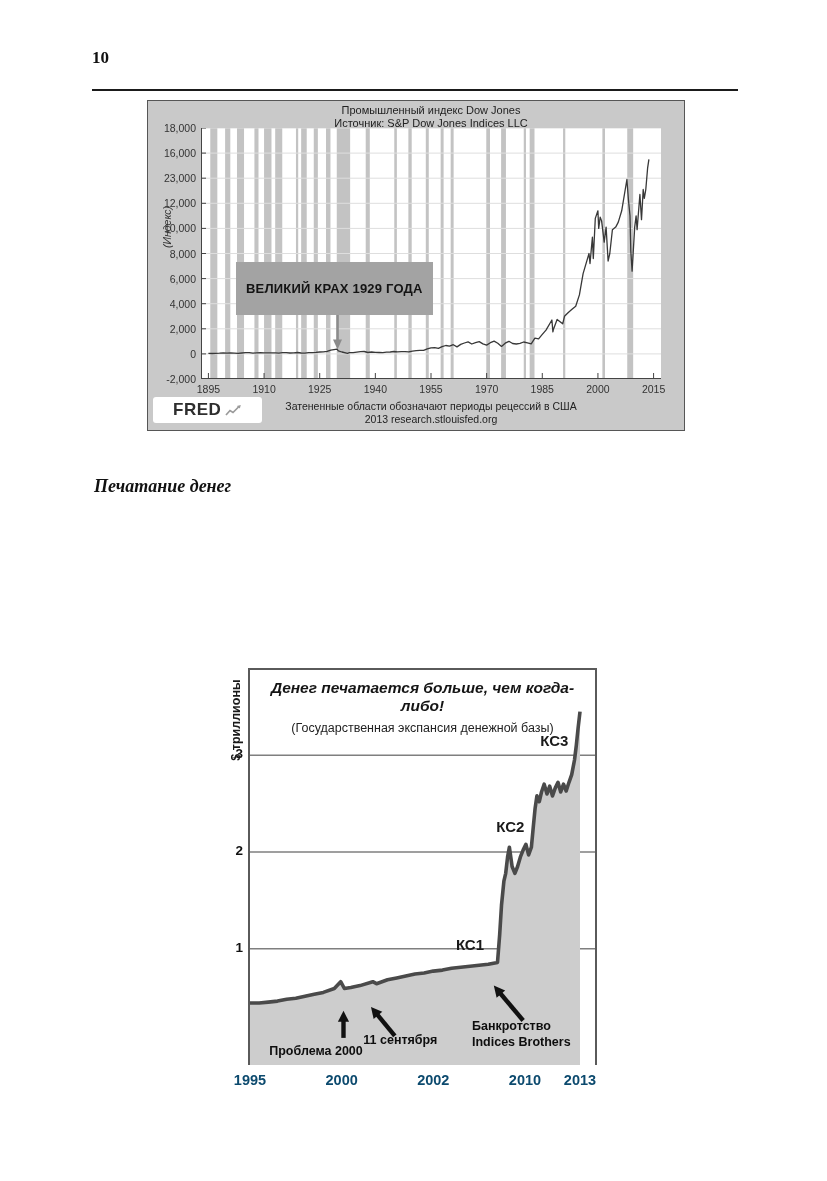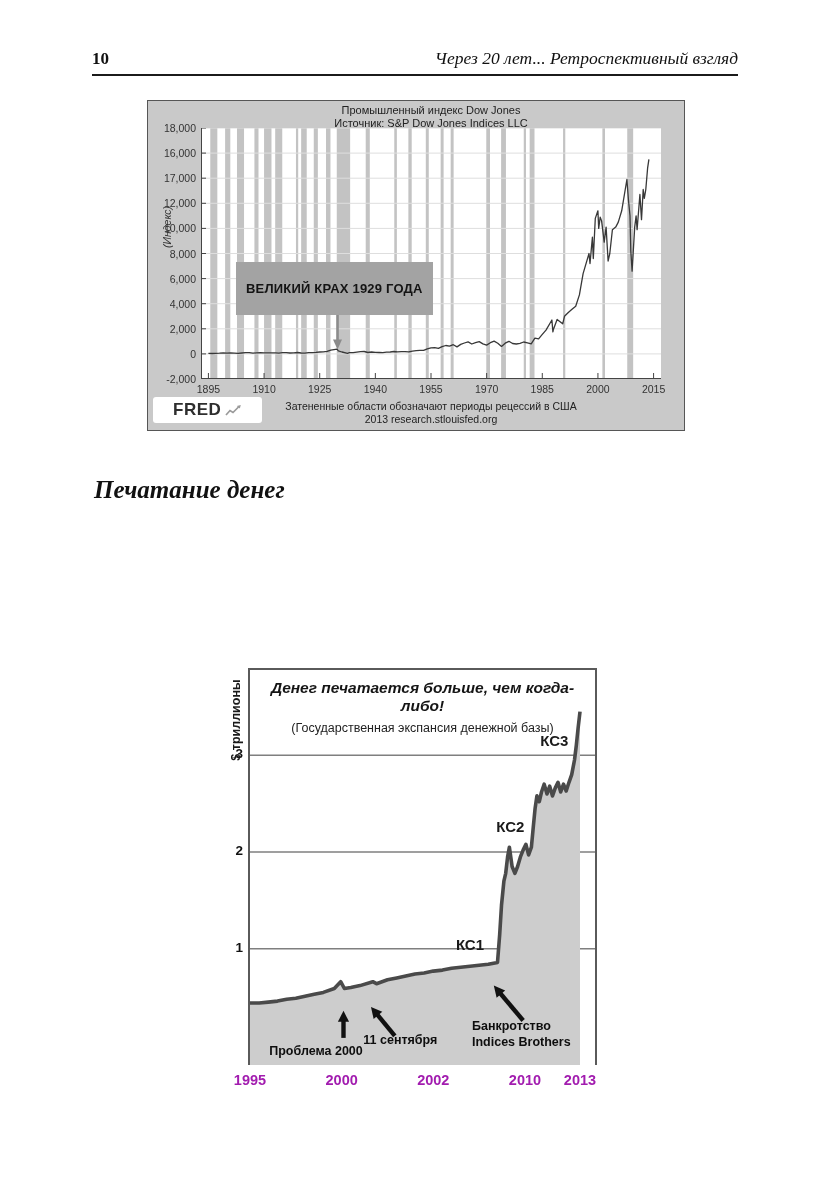--- a/index.html
+++ b/index.html
@@ -1,21 +1,21 @@
 <!DOCTYPE html>
 <html><head>
 <meta charset="utf-8">
 <style>
   html,body{margin:0;padding:0;background:#fff;}
   .page{position:relative;width:827px;height:1181px;background:#fff;overflow:hidden;
         font-family:"Liberation Sans","DejaVu Sans",sans-serif;color:#111;}
   
   .running-head{position:absolute;left:92px;top:48px;width:646px;display:flex;
     justify-content:space-between;align-items:baseline;border-bottom:2.5px solid #1b1b1b;
-    padding-bottom:5px;font-family:"Liberation Serif","DejaVu Serif",serif;}
+    padding-bottom:21px;font-family:"Liberation Serif","DejaVu Serif",serif;}
   .page-num{font-weight:bold;font-size:17px;}
   .run-title{font-style:italic;font-size:17.5px;}
   
   .fig1{position:absolute;left:147px;top:100px;width:536px;height:329px;
         background:#c9c9c9;border:1px solid #565656;}
   .fig1-title{position:absolute;left:53px;top:3px;width:460px;text-align:center;
         font-size:11px;line-height:12.5px;color:#222;}
   .fig1-plot{position:absolute;left:53px;top:27px;}
   .ylabels1 div{position:absolute;width:46px;text-align:right;font-size:10.5px;color:#333;}
   .xlabels1 div{position:absolute;font-size:10.5px;color:#333;transform:translateX(-50%);}
@@ -23,51 +23,50 @@
         font-size:10.5px;font-style:italic;color:#333;transform:rotate(-90deg);}
   .crash-box{position:absolute;left:88px;top:161px;background:#a3a3a3;color:#141414;
         font-weight:bold;font-size:13px;padding:19px 10px;white-space:nowrap;letter-spacing:.2px;}
   .fig1-footer{position:absolute;left:53px;top:299px;width:460px;text-align:center;
         font-size:10.5px;line-height:13px;color:#222;}
   .fred-logo{position:absolute;left:5px;top:296px;height:22px;background:#fff;border-radius:3px;
         padding:2px 20px;display:flex;align-items:center;gap:4px;}
   .fred-word{font-weight:bold;font-size:17px;color:#2e2e2e;letter-spacing:.5px;}
   
   .sec-heading{position:absolute;left:94px;top:476px;font-family:"Liberation Serif","DejaVu Serif",serif;
-        font-weight:bold;font-style:italic;font-size:25px;}
+        font-weight:bold;font-style:italic;font-size:18px;}
   .paragraph{position:absolute;left:94px;top:516px;width:642px;
         font-family:"Liberation Serif","DejaVu Serif",serif;font-size:19.5px;line-height:28.5px;}
   .para-line{text-align:justify;text-align-last:justify;}
   .para-line.first{text-indent:30px;}
   .para-line.last{text-align-last:left;}
   
   .fig2{position:absolute;left:248px;top:668px;width:345px;height:395px;
         border:2px solid #5a5a5a;border-bottom:none;}
   .fig2-title{position:absolute;left:0;top:9px;width:100%;text-align:center;z-index:3;}
   .fig2-title .t{font-weight:bold;font-style:italic;font-size:15.5px;color:#151515;}
   .fig2-title .s{font-size:12.5px;color:#222;margin-top:6px;}
   .fig2-ylabel{position:absolute;left:172px;top:712px;width:130px;height:16px;text-align:center;
         font-weight:bold;font-size:12.5px;color:#1a1a1a;transform:rotate(-90deg);}
   .ylabels2 div{position:absolute;left:-27px;width:20px;text-align:right;
         font-weight:bold;font-size:13.5px;color:#111;}
-  .xlabels2 div{position:absolute;font-weight:bold;font-size:14.5px;color:#a21caf;transform:translateX(-50%);}
+  .xlabels2 div{position:absolute;font-weight:bold;font-size:14.5px;color:#0c4a6e;transform:translateX(-50%);}
   .qe-label{position:absolute;font-weight:bold;font-size:15px;color:#1a1a1a;
         transform:translate(-50%,-50%);z-index:3;white-space:nowrap;}
   .anno-label{position:absolute;font-weight:bold;font-size:12.5px;line-height:15.5px;color:#0e0e0e;
         transform:translate(-50%,-50%);z-index:3;white-space:nowrap;}
   svg{display:block;}
 </style>
 </head>
 <body>
 
 <div class="page">
 
   <div class="running-head">
     <span class="page-num">10</span>
-    <span class="run-title">Через 20 лет... Ретроспективный взгляд</span>
   </div>
 
   <div class="fig1">
     <div class="fig1-title">
       <div>Промышленный индекс Dow Jones</div>
       <div>Источник: S&amp;P Dow Jones Indices LLC</div>
     </div>
     <div class="index-label">(Индекс)</div>
     <div class="fig1-plot" id="dow-plot">
         <svg width="460" height="251">
@@ -135,21 +134,21 @@
       </div>
     <div class="ylabels1" id="dow-ylabels">
         <div style="left: 2px; top: 272px;">-2,000</div>
         <div style="left: 2px; top: 246.9px;">0</div>
         <div style="left: 2px; top: 221.8px;">2,000</div>
         <div style="left: 2px; top: 196.7px;">4,000</div>
         <div style="left: 2px; top: 171.6px;">6,000</div>
         <div style="left: 2px; top: 146.5px;">8,000</div>
         <div style="left: 2px; top: 121.4px;">10,000</div>
         <div style="left: 2px; top: 96.3px;">12,000</div>
-        <div style="left: 2px; top: 71.2px;">17,000</div>
+        <div style="left: 2px; top: 71.2px;">23,000</div>
         <div style="left: 2px; top: 46.1px;">16,000</div>
         <div style="left: 2px; top: 21px;">18,000</div>
       </div>
     <div class="xlabels1" id="dow-xlabels">
         <div style="left: 60.4194px; top: 282px;">1895</div>
         <div style="left: 116.065px; top: 282px;">1910</div>
         <div style="left: 171.71px; top: 282px;">1925</div>
         <div style="left: 227.355px; top: 282px;">1940</div>
         <div style="left: 283px; top: 282px;">1955</div>
         <div style="left: 338.645px; top: 282px;">1970</div>

